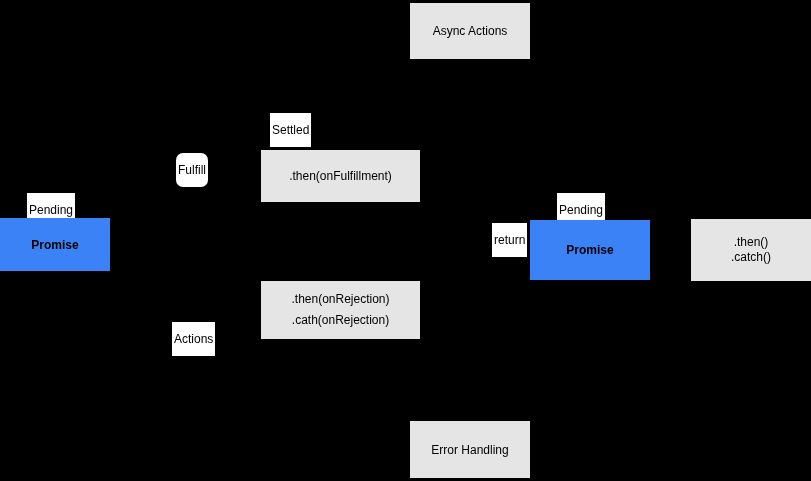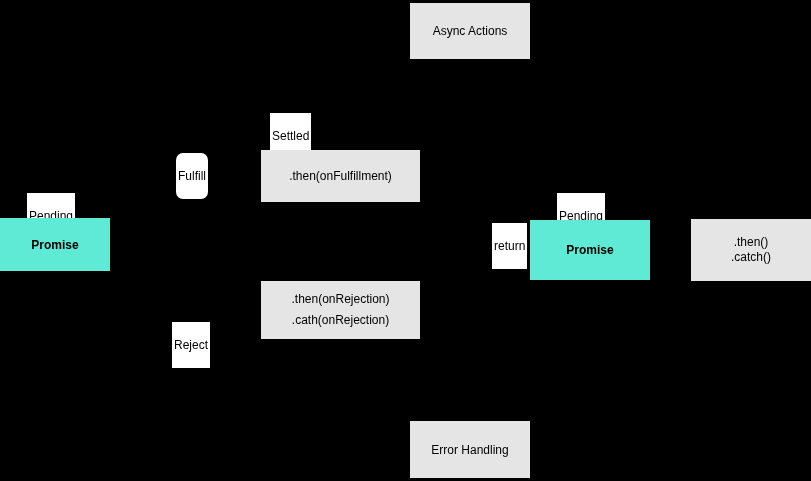--- a/index.html
+++ b/index.html
@@ -19,29 +19,29 @@
     display: flex;
     flex-direction: column;
     align-items: center;
     justify-content: center;
     text-align: center;
     font-size: 12px;
     color: #000000;
     box-sizing: border-box;
   }
   .node-orange { background: #e5e5e5; }
-  .node-blue   { background: #5eead4; }
+  .node-blue   { background: #3b82f6; }
   .node-bold   { font-weight: bold; }
   .edge-label {
     position: absolute;
     background: #FFFFFF;
     color: #000000;
     font-size: 12px;
     line-height: 14px;
-    padding: 16px 2px;
+    padding: 10px 2px;
     white-space: nowrap;
     text-align: right;
   }
   .line { display: block; }
 
   
   #async-actions    { left: 410px; top: 3px;   width: 120px; height: 56px; }
   #then-fulfillment { left: 261px; top: 150px; width: 159px; height: 52px; }
   #promise-left     { left: 0px;   top: 218px; width: 110px; height: 53px; }
   #promise-right    { left: 530px; top: 220px; width: 120px; height: 60px; }
@@ -91,19 +91,19 @@
   <div id="then-catch" class="node node-orange">
     <span class="line">.then()</span>
     <span class="line">.catch()</span>
   </div>
 
   <div id="then-rejection" class="node node-orange">
     <span class="line">.then(onRejection)</span>
     <span class="line">.cath(onRejection)</span>
   </div>
 
-  <div id="label-reject" class="edge-label">Reject</div>
+  <div id="label-reject" class="edge-label">Actions</div>
 
   <div id="error-handling" class="node node-orange">
     <span class="line">Error Handling</span>
   </div>
 
 </div>
 
 </body></html>

